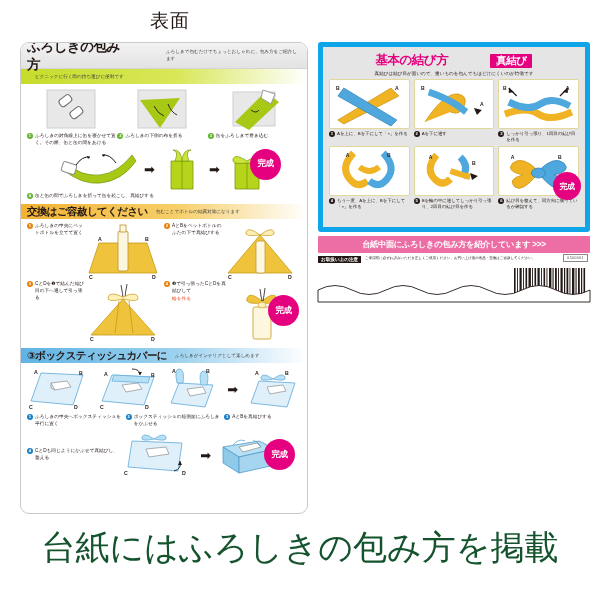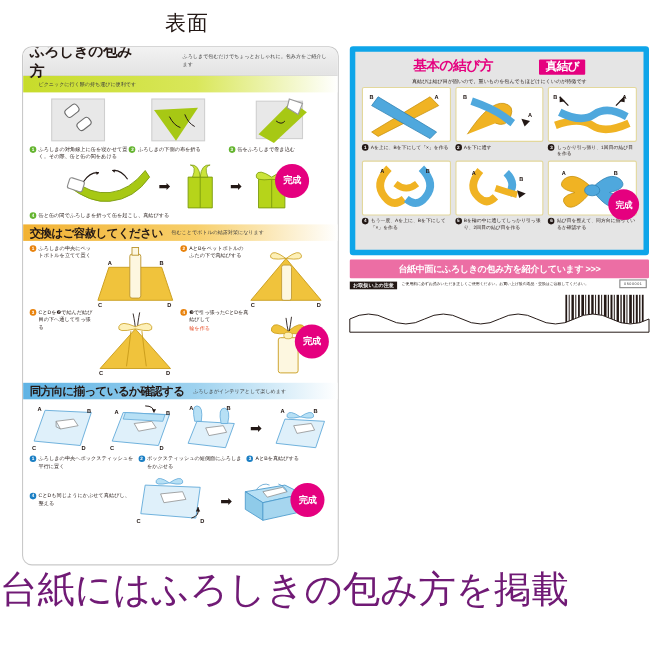--- a/index.html
+++ b/index.html
@@ -99,22 +99,22 @@
   }
   .care-text{font-size:3.5px;line-height:1.45;color:#231815;margin-left:4px;}
   .code-box{
     position:absolute;right:2px;top:-2px;border:1px solid #888;
     font-size:3.4px;padding:1px 3px;color:#444;letter-spacing:0.5px;
   }
   .barcode{position:absolute;right:4px;top:10px;}
 
   
   #bottom-caption{
-    position:absolute;left:0;top:513px;width:600px;
-    font-size:34px;color:#701a75;letter-spacing:0px;
+    position:absolute;left:0;top:525px;width:600px;text-align:center;
+    font-size:34px;color:#14532d;letter-spacing:0px;
   }
 </style>
 </head>
 <body>
 
 <div class="stage">
 
   <div class="panel-caption" id="cap-front">表面</div>
 
   <div id="front-card">
@@ -258,21 +258,21 @@
             <path d="M35 20 q-12 -10 -15 -3 q-3 7 15 5 q18 2 15 -5 q-3 -7 -15 3 Z" fill="#f0c33c" stroke="#c79a18" stroke-width="0.7"></path>
             <ellipse cx="35" cy="24" rx="4" ry="3" fill="#fdf0b8" stroke="#c79a18" stroke-width="0.6"></ellipse>
             <path d="M33 8 q1 8 2 12 M38 7 q-1 8 -2 13" fill="none" stroke="#231815" stroke-width="0.8"></path>
           </svg>
           <div class="done" style="position:absolute;right:2px;top:14px;">完成</div>
         </div>
       </div>
     </div>
 
     <div class="band band-blue" style="margin-top:2px;">
-      <span class="bt">同方向に揃っているか確認する</span>
+      <span class="bt">③ボックスティッシュカバーに</span>
       <span class="bn">ふろしきがインテリアとして楽しめます</span>
     </div>
     <div class="sec-body">
       <div class="row" style="justify-content:space-between;align-items:center;">
         <svg width="62" height="44" viewBox="0 0 62 44">
           <path d="M14 6 L56 8 L46 38 L4 34 Z" fill="#dff0fa" stroke="#5fa8d8" stroke-width="0.8"></path>
           <path d="M24 16 L40 14 L44 20 L28 23 Z" fill="#fff" stroke="#8c8c8c" stroke-width="0.7"></path>
           <path d="M24 16 L24 21 L28 23" fill="none" stroke="#8c8c8c" stroke-width="0.7"></path>
           <text class="lbl" x="7" y="7">A</text>
           <text class="lbl" x="52" y="8">B</text>

